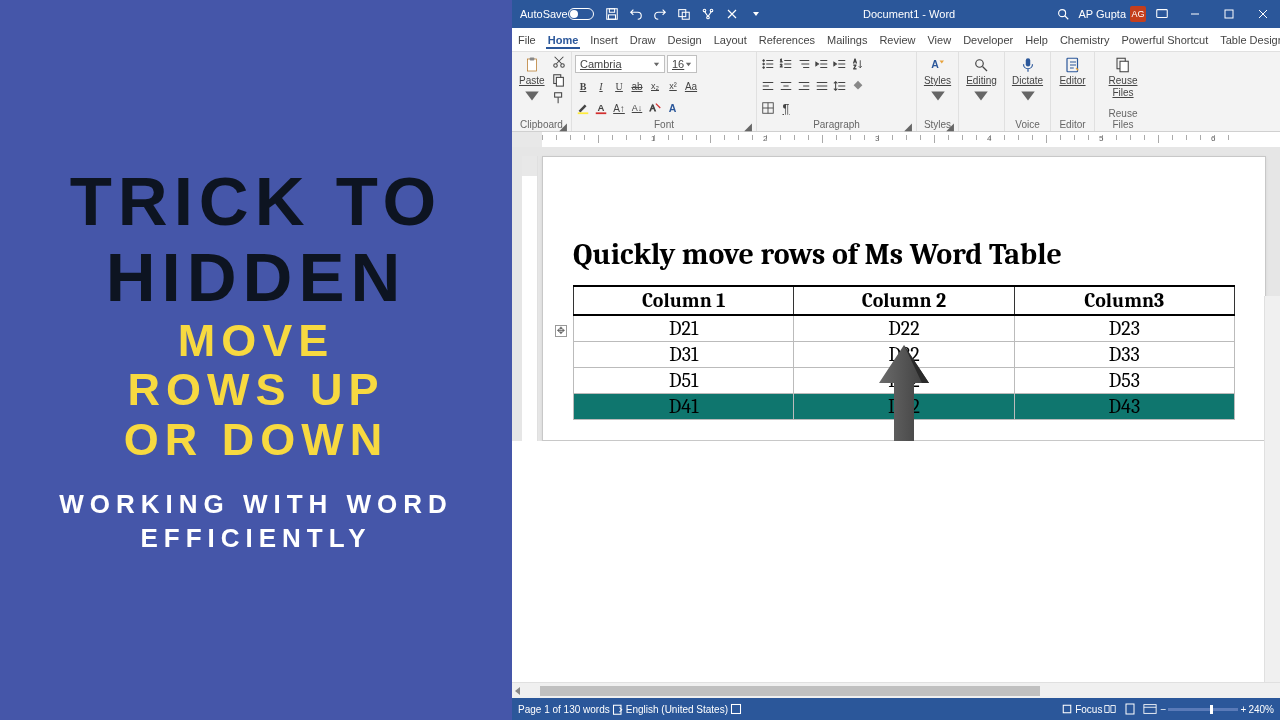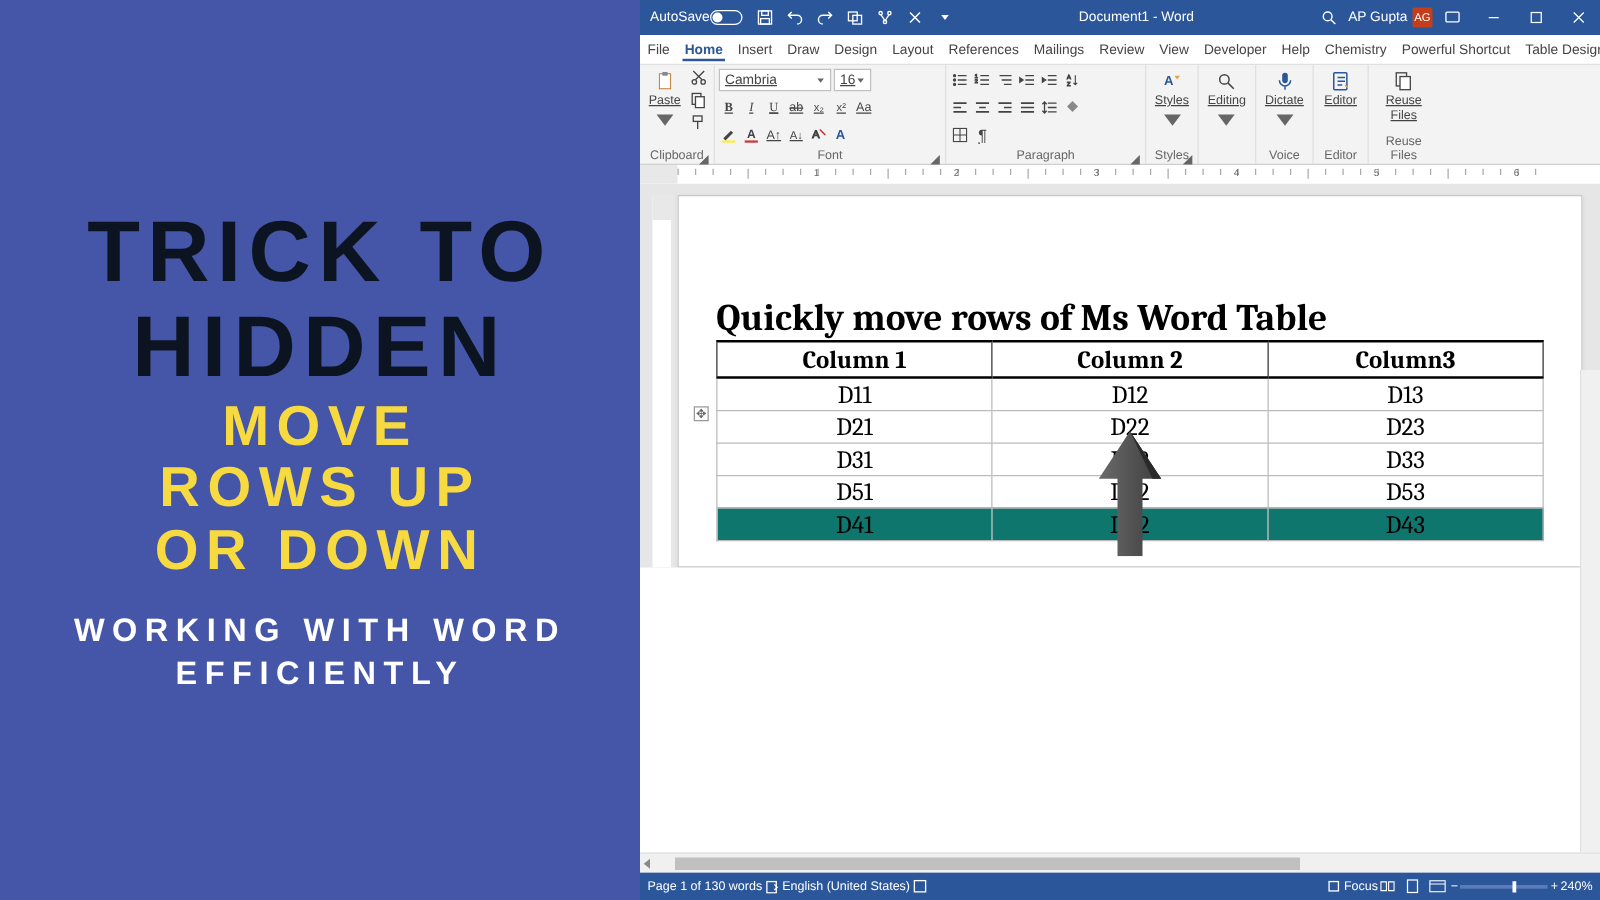--- a/index.html
+++ b/index.html
@@ -45,21 +45,21 @@
   
   .ruler { height: 16px; background: #fff; border-bottom: 1px solid #e6e6e6; position: relative; font-size: 8px; color: #666; overflow: hidden; }
   .ruler .shade { position: absolute; left: 0; top: 0; bottom: 0; width: 30px; background: #e8e8e8; }
   .ruler .tick { position: absolute; top: 3px; width: 1px; height: 5px; background: #aaa; }
   .ruler .num { position: absolute; top: 2px; font-size: 8px; }
   
   .doc-wrap { flex: 1; background: #e6e6e6; padding: 8px 14px 0 30px; overflow: hidden; position: relative; }
   .vruler { position: absolute; left: 10px; top: 8px; bottom: 0; width: 16px; background: #fff; border-right: 1px solid #e0e0e0; }
   .vruler .shade { position: absolute; top: 0; left: 0; right: 0; height: 20px; background: #e8e8e8; }
   .page { background: #fff; width: 100%; height: 100%; border: 1px solid #c8c8c8; box-shadow: 0 1px 3px rgba(0,0,0,0.08); padding: 80px 30px 20px 30px; position: relative; font-family: Cambria, Georgia, serif; color: #000; }
-  .doc-title { font-size: 30px; font-weight: 700; text-align: left; margin-bottom: 0; }
+  .doc-title { font-size: 30px; font-weight: 700; text-align: left; margin-bottom: 13px; }
   .move-handle { position: absolute; left: 12px; top: 168px; width: 12px; height: 12px; border: 1px solid #999; display: flex; align-items: center; justify-content: center; font-size: 10px; color: #666; cursor: move; }
   table.doc-table { width: 100%; border-collapse: collapse; font-size: 20px; table-layout: fixed; }
   table.doc-table th { font-weight: 700; border: 1px solid #333; border-top: 2px solid #000; border-bottom: 2px solid #000; padding: 2px; text-align: center; }
   table.doc-table td { border: 1px solid #bbb; padding: 0 6px; text-align: center; height: 26px; }
   table.doc-table tr.highlight td { background: #0f766e; }
   .arrow-up, .arrow-down { position: absolute; left: 50%; transform: translateX(-50%); }
   .arrow-up { top: 188px; }
   
   .vscroll { width: 16px; background: #f0f0f0; border-left: 1px solid #e0e0e0; position: absolute; right: 0; top: 148px; bottom: 16px; }
   .hscroll { height: 16px; background: #f0f0f0; border-top: 1px solid #e0e0e0; position: absolute; left: 0; right: 0; bottom: 0; display: flex; align-items: center; }
@@ -516,25 +516,20 @@
         <table class="doc-table">
           <thead>
               <tr id="thead-row">
                 <th>Column 1</th>
                 <th>Column 2</th>
                 <th>Column3</th>
               </tr>
             </thead>
           <tbody id="tbody">
               <tr>
-                <td>D11</td>
-                <td>D12</td>
-                <td>D13</td>
-              </tr>
-              <tr>
                 <td>D21</td>
                 <td>D22</td>
                 <td>D23</td>
               </tr>
               <tr>
                 <td>D31</td>
                 <td>D32</td>
                 <td>D33</td>
               </tr>
               <tr>

